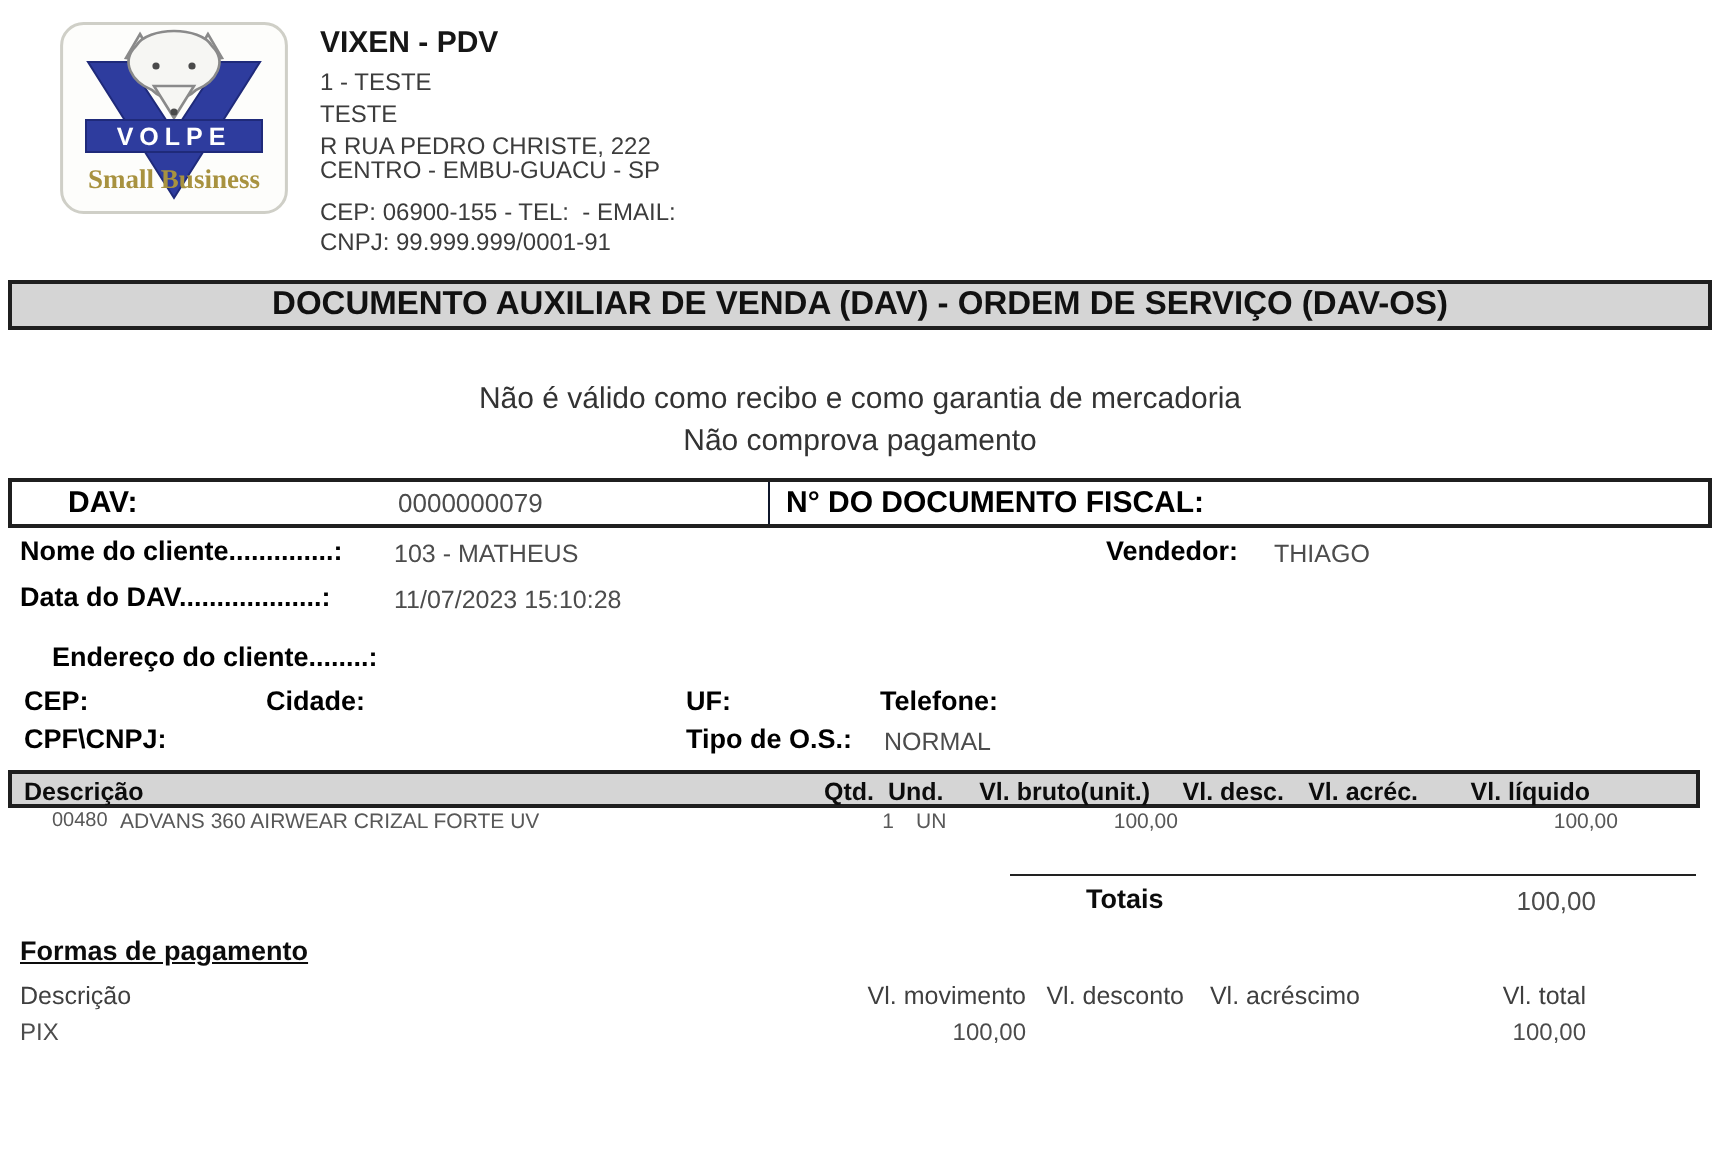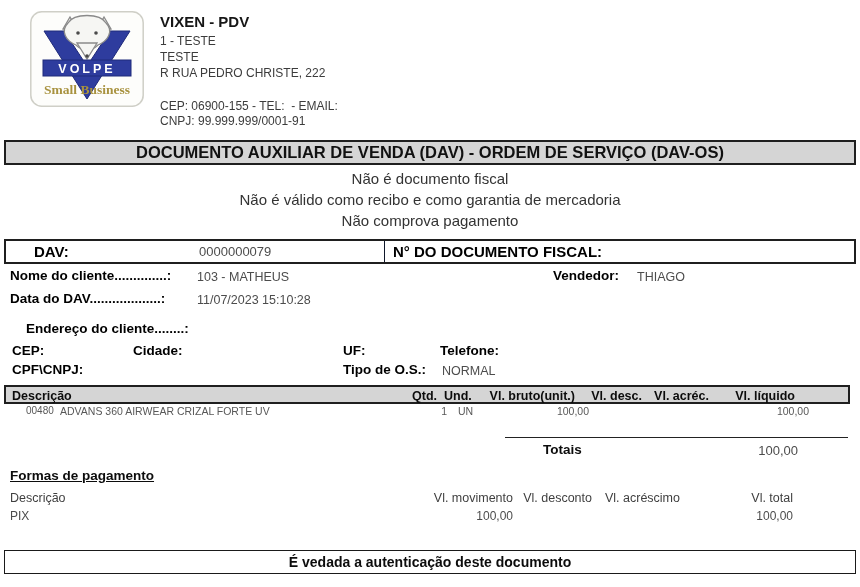--- a/index.html
+++ b/index.html
@@ -90,26 +90,26 @@
     <circle cx="57" cy="45" r="1.8" fill="#4a4a4a"></circle>
     <rect x="13" y="49" width="88" height="16" fill="#2e3c9e" stroke="#1f2a7a" stroke-width="1"></rect>
     <text x="57" y="61.5" text-anchor="middle" font-family="Liberation Sans, sans-serif" font-size="12.5" font-weight="bold" letter-spacing="3" fill="#ffffff">VOLPE</text>
     <text x="57" y="83" text-anchor="middle" font-family="Liberation Serif, serif" font-size="13.5" font-weight="bold" fill="#a8923f">Small Business</text>
   </svg>
 
   <div class="abs company-name pre">VIXEN - PDV</div>
   <div class="abs co-line pre" style="top:34px;">1 - TESTE</div>
   <div class="abs co-line pre" style="top:50px;">TESTE</div>
   <div class="abs co-line pre" style="top:66px;">R RUA PEDRO CHRISTE, 222</div>
+  <div class="abs co-line pre" style="top:78px;">CENTRO - EMBU-GUACU - SP</div>
   <div class="abs co-line pre" style="top:99px;">CEP: 06900-155 - TEL:  - EMAIL:</div>
   <div class="abs co-line pre" style="top:114px;">CNPJ: 99.999.999/0001-91</div>
 
   <div class="abs bar title-bar">DOCUMENTO AUXILIAR DE VENDA (DAV) - ORDEM DE SERVIÇO (DAV-OS)</div>
 
-  <div class="abs notice" style="top:170px;">Não é documento fiscal</div>
   <div class="abs notice" style="top:212px;">Não comprova pagamento</div>
   <div class="abs notice" style="top:191px;">Não é válido como recibo e como garantia de mercadoria</div>
 
   <div class="abs dav-box">
     <div class="cell-left">
       <span class="dav-label">DAV:</span>
       <span class="dav-number">0000000079</span>
     </div>
     <div class="cell-right">
       <span class="fiscal-label">N° DO DOCUMENTO FISCAL:</span>
@@ -178,15 +178,14 @@
   </div>
 
   <div class="abs pay-row" style="left:0; width:860px; height:14px;">
     <span style="left:10px;">PIX</span>
     <span class="ra" style="left:413px; width:100px;">100,00</span>
     <span class="ra" style="left:508px; width:100px;"></span>
     <span class="ra" style="left:600px; width:100px;"></span>
     <span class="ra" style="left:693px; width:100px;">100,00</span>
   </div>
 
-  <div class="abs footer-box">É vedada a autenticação deste documento</div>
 
 </div>
 
 </body></html>

